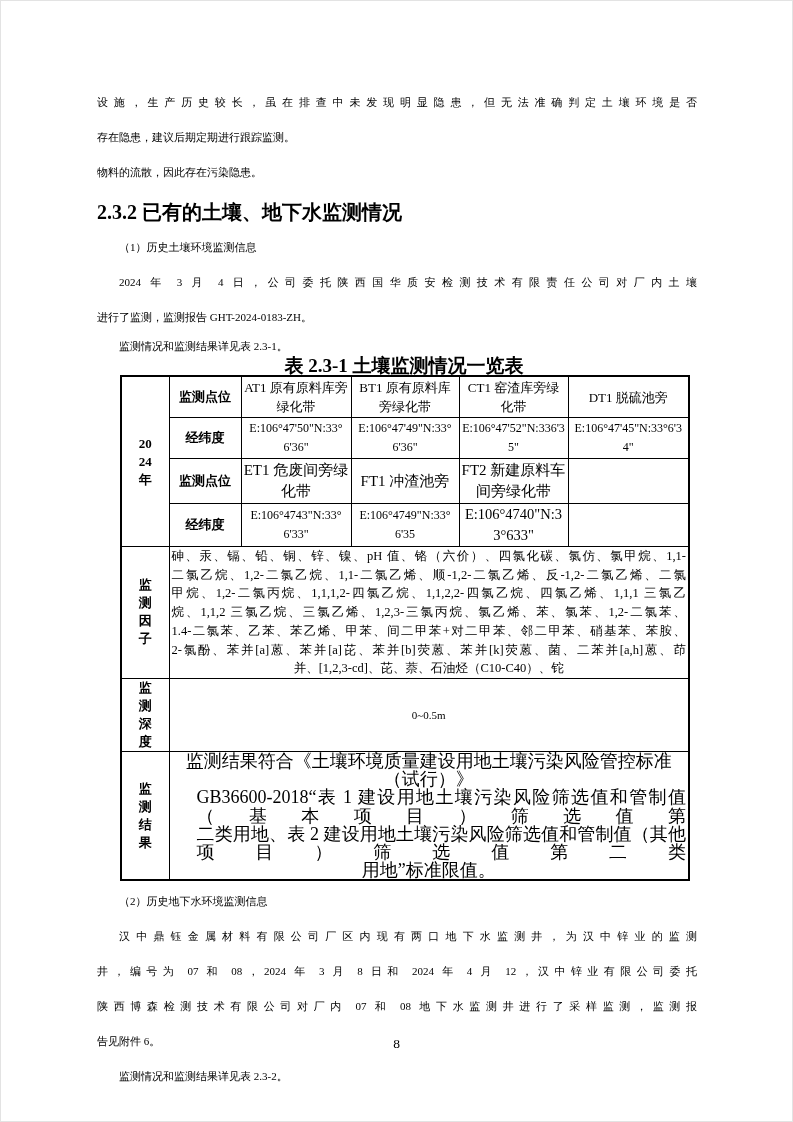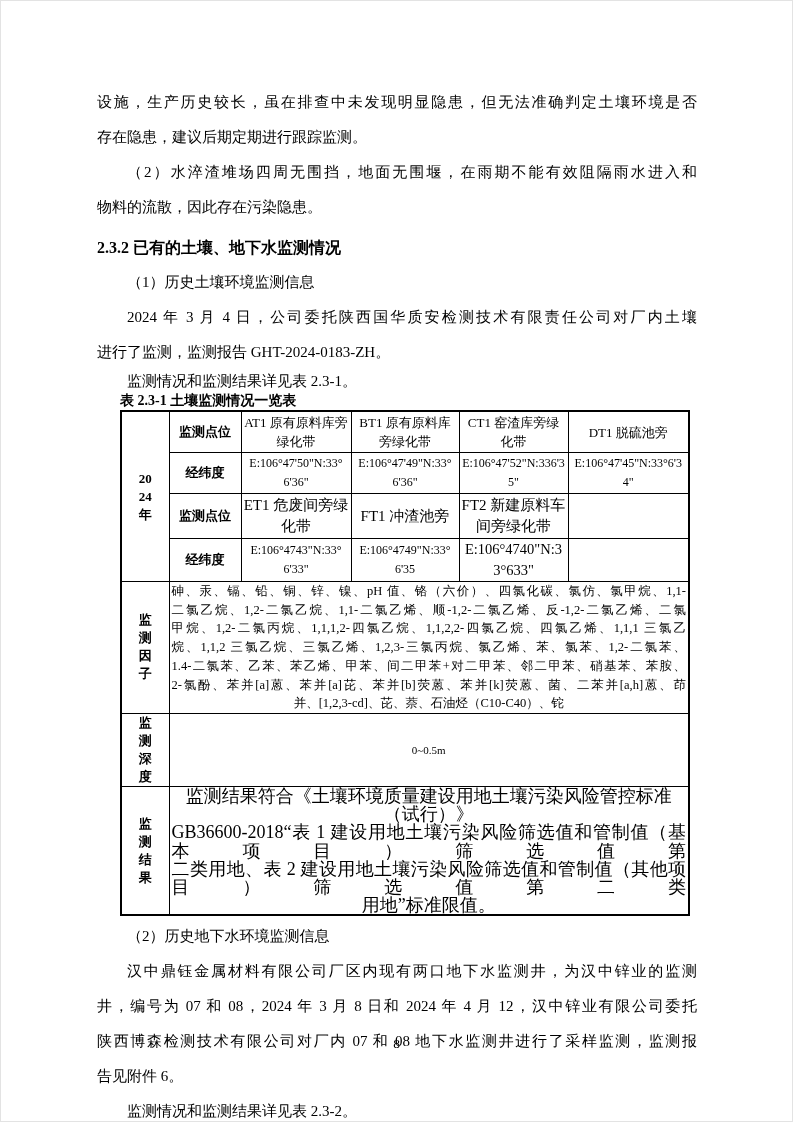--- a/index.html
+++ b/index.html
@@ -5,56 +5,55 @@
   html,body{margin:0;padding:0;background:#ffffff;}
   .page{
     position:relative;
     width:793px;height:1122px;
     background:#ffffff;color:#000;
     font-family:"Liberation Serif","DejaVu Serif",serif;
     box-shadow:inset 0 0 0 1px #e3e3e3;
     overflow:hidden;
   }
   .flow{position:absolute;left:97px;top:85px;width:600px;}
-  .ln{font-size:15px;line-height:35px;text-align:left;}
+  .ln{font-size:11px;line-height:35px;text-align:left;}
   .ln.full{text-align:justify;text-align-last:justify;}
   .ln.ind{text-indent:2em;}
-  .heading{font-weight:bold;font-size:16px;line-height:35px;margin:5px 0 0 0;}
+  .heading{font-weight:bold;font-size:20px;line-height:35px;margin:5px 0 0 0;}
   .p4line{line-height:22px;}
-  .tbl-title{font-weight:bold;font-size:14px;line-height:18px;width:568px;margin-left:23px;}
+  .tbl-title{font-weight:bold;font-size:19px;line-height:18px;text-align:center;width:568px;margin-left:23px;}
   table.soil{border-collapse:collapse;table-layout:fixed;width:568px;margin-left:23px;border:2px solid #000;}
   table.soil td{border:1px solid #000;text-align:center;vertical-align:middle;padding:0 2px;overflow:hidden;}
   td.lbl{font-weight:bold;font-size:13px;line-height:18px;padding:0 9px;}
   td.lbl.narrow{padding:0 15px;word-break:break-all;}
   td.pt{font-size:13px;line-height:19px;}
   td.pt-lg{font-size:15px;line-height:21px;}
   td.coord{font-size:12px;line-height:19px;word-break:break-all;}
   td.coord-lg{font-size:14.5px;line-height:21px;word-break:break-all;}
   tr.r1 td{height:40px;} tr.r2 td{height:40px;} tr.r3 td{height:44px;}
   tr.r4 td{height:33px;} tr.r5 td{height:130px;} tr.r6 td{height:29px;} tr.r7 td{height:70px;}
   td.factors{font-size:12.5px;padding:2px 5px;}
   td.factors .fline{line-height:18.7px;text-align:justify;text-align-last:justify;}
   td.factors .fline.center{text-align:center;text-align-last:center;}
   td.depth{font-size:11px;}
   td.result{font-size:18px;padding:1px 4px;}
   td.result .rline{line-height:18.2px;}
   td.result .rline.center{text-align:center;}
-  td.result .rline.full{text-align:justify;text-align-last:justify;}
+  td.result .rline.full{text-align:justify;text-align-last:justify;margin-left:25px;}
   .sub2{margin-top:3px;}
   .pageno{position:absolute;top:1034px;left:0;width:100%;text-align:center;font-size:13.5px;line-height:20px;}
 </style>
 </head>
 <body>
 
 <div class="page">
   <div class="flow">
 
     <div class="ln full">设施，生产历史较长，虽在排查中未发现明显隐患，但无法准确判定土壤环境是否</div>
     <div class="ln">存在隐患，建议后期定期进行跟踪监测。</div>
-    <div class="ln full ind">（2）水淬渣堆场四周无围挡，地面无围堰，在雨期不能有效阻隔雨水进入和</div>
     <div class="ln">物料的流散，因此存在污染隐患。</div>
 
     <div class="heading">2.3.2 已有的土壤、地下水监测情况</div>
 
     <div class="ln ind">（1）历史土壤环境监测信息</div>
     <div class="ln full ind">2024 年 3 月 4 日，公司委托陕西国华质安检测技术有限责任公司对厂内土壤</div>
     <div class="ln">进行了监测，监测报告 GHT-2024-0183-ZH。</div>
     <div class="ln ind p4line">监测情况和监测结果详见表 2.3-1。</div>
 
     <div class="tbl-title">表 2.3-1 土壤监测情况一览表</div>

